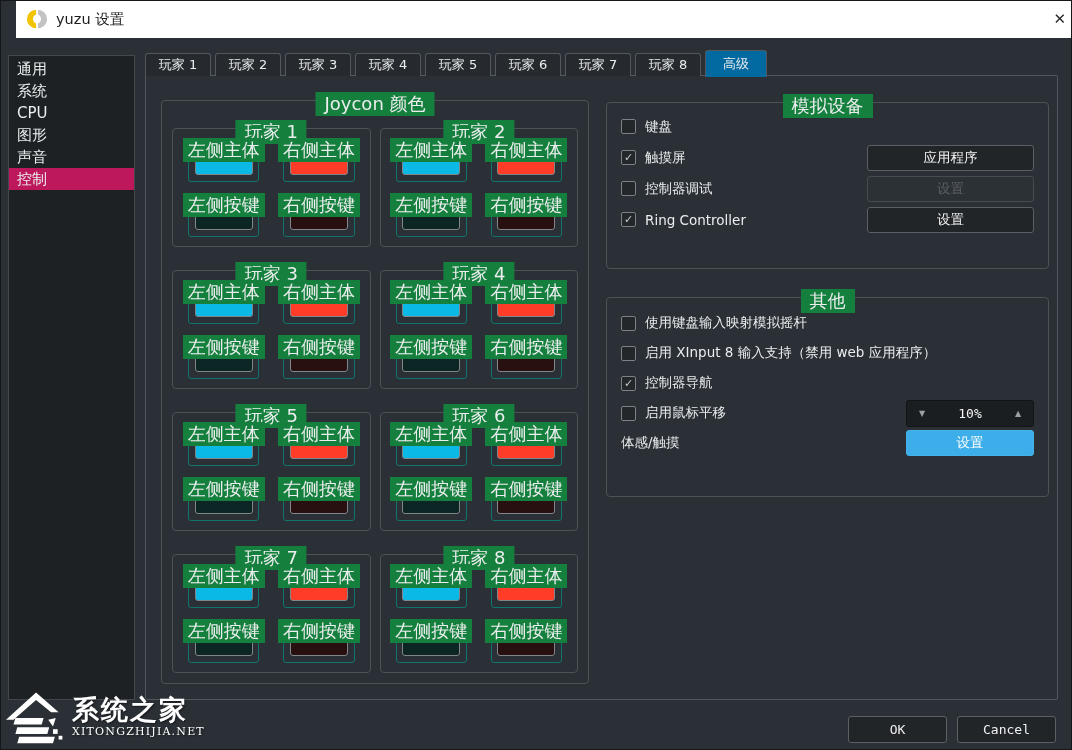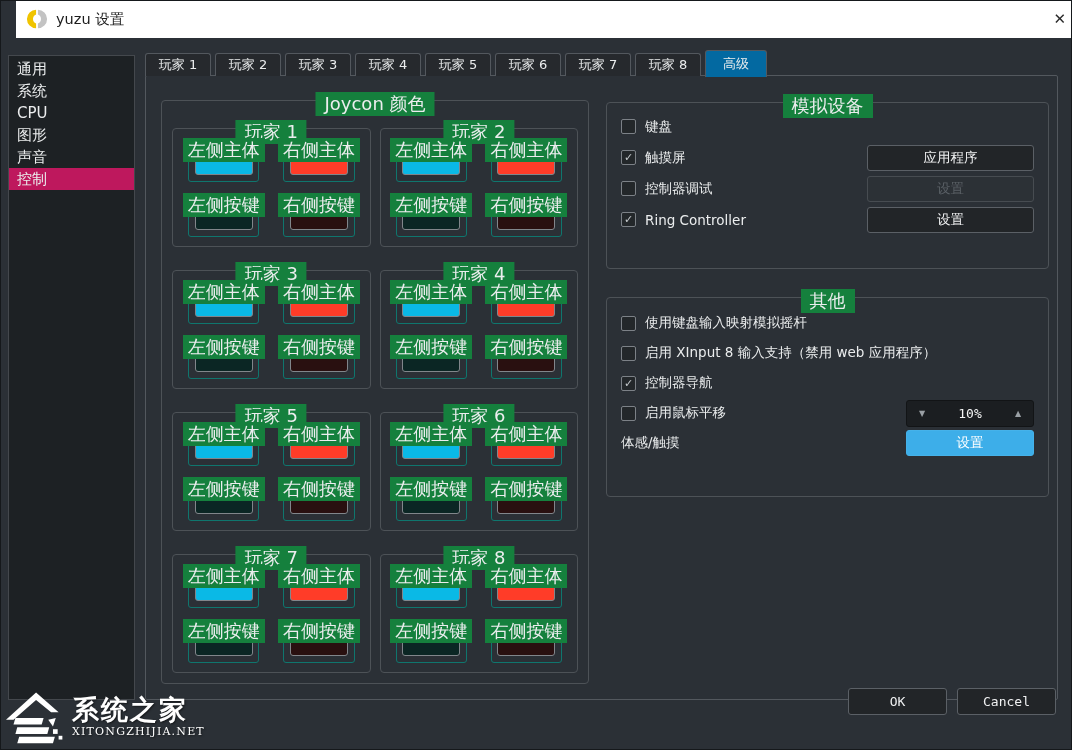--- a/index.html
+++ b/index.html
@@ -69,21 +69,21 @@
   .btn.disabled { background:#2c3136; border-color:#474c51; color:#5a6066; }
   .btn.primary { background:#3daee9; border-color:#45b2ea; color:#ffffff; width:128px; }
 
   .spinbox { width:128px; height:27px; background:#1b1e21; border:1px solid #121416; border-radius:3px;
              display:flex; align-items:center; }
   .spin-arrow { width:30px; text-align:center; font-size:8px; color:#9aa0a5; }
   .spin-value { flex:1; text-align:center; font-size:13px; color:#f4f5f5;
                 font-family:"DejaVu Sans Mono","Liberation Mono",monospace; }
 
   
-  .footer-btn { position:absolute; top:688px; width:99px; height:27px; background:#222528;
+  .footer-btn { position:absolute; top:716px; width:99px; height:27px; background:#222528;
                 border:1px solid #5b6066; border-radius:3px; color:#f0f1f2; font-size:13px;
                 font-family:"DejaVu Sans Mono","Liberation Mono",monospace;
                 display:flex; align-items:center; justify-content:center; }
   #ok-btn { left:848px; }
   #cancel-btn { left:957px; }
 
   
   .watermark { position:absolute; left:4px; top:686px; display:flex; align-items:center; z-index:10;
                text-shadow:1px 1px 2px rgba(0,0,0,.55); }
   .watermark svg { width:66px; height:62px; flex:0 0 auto; }

